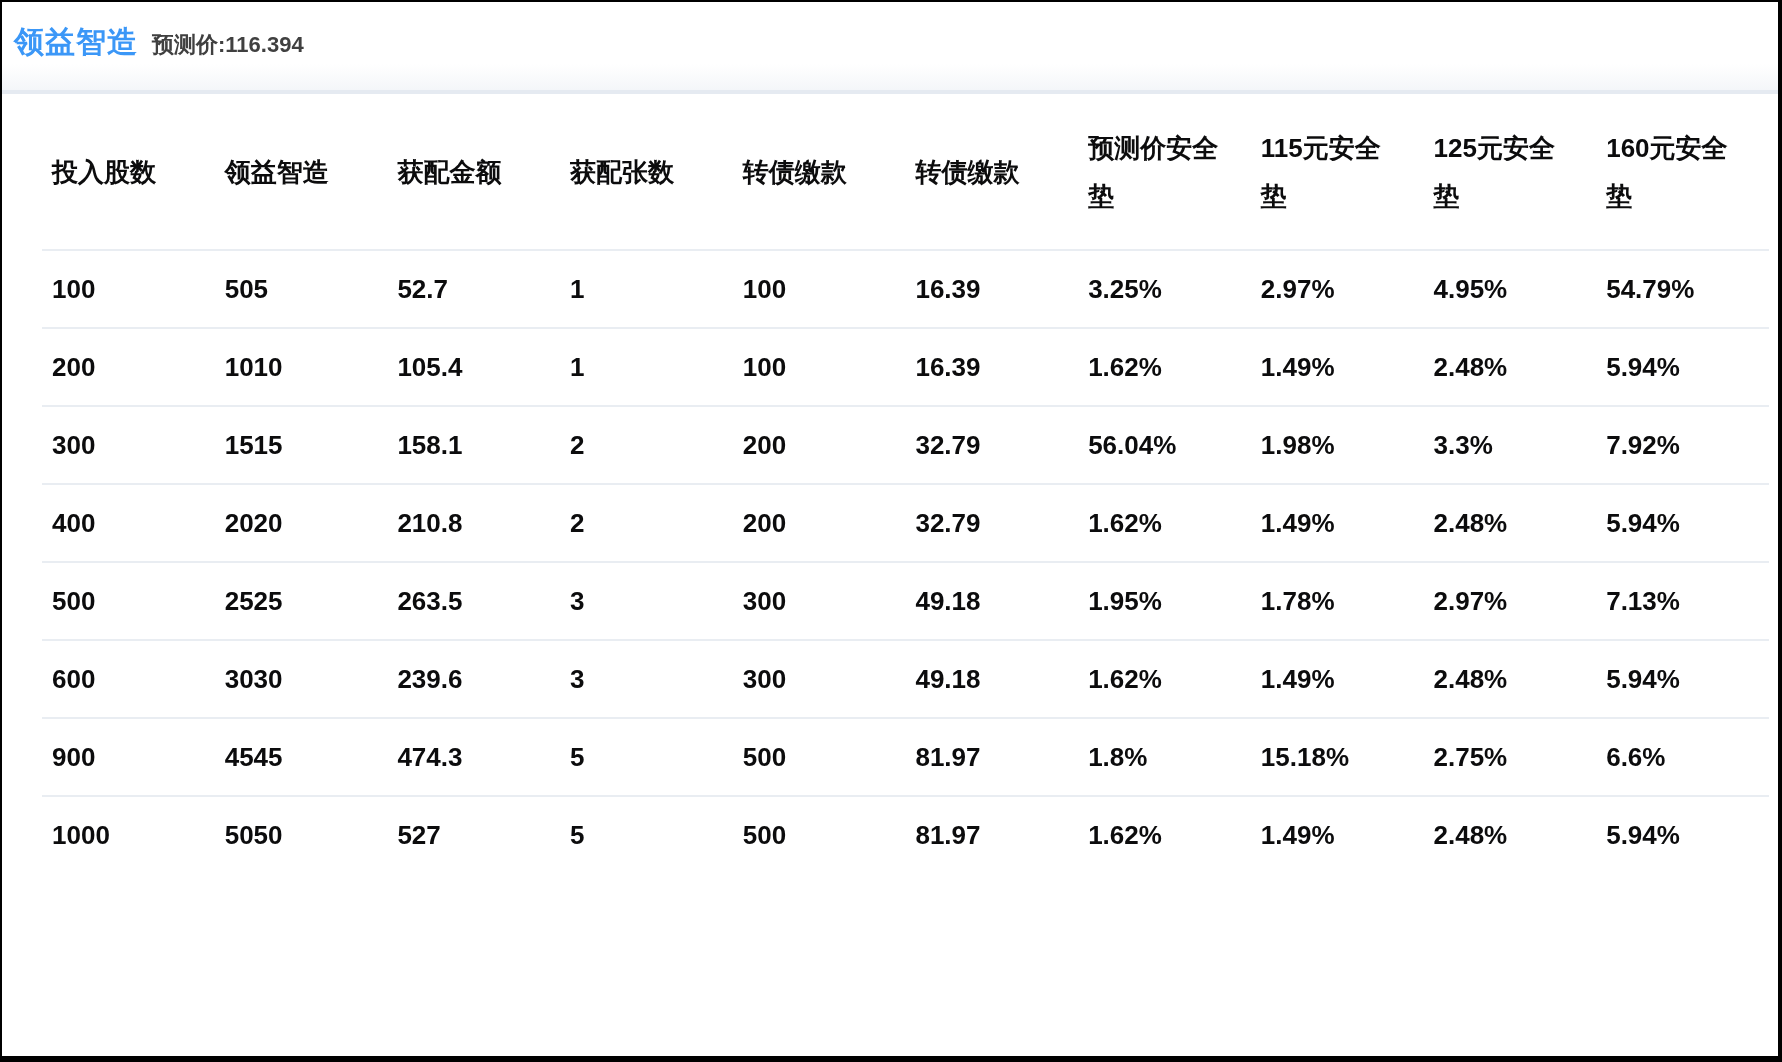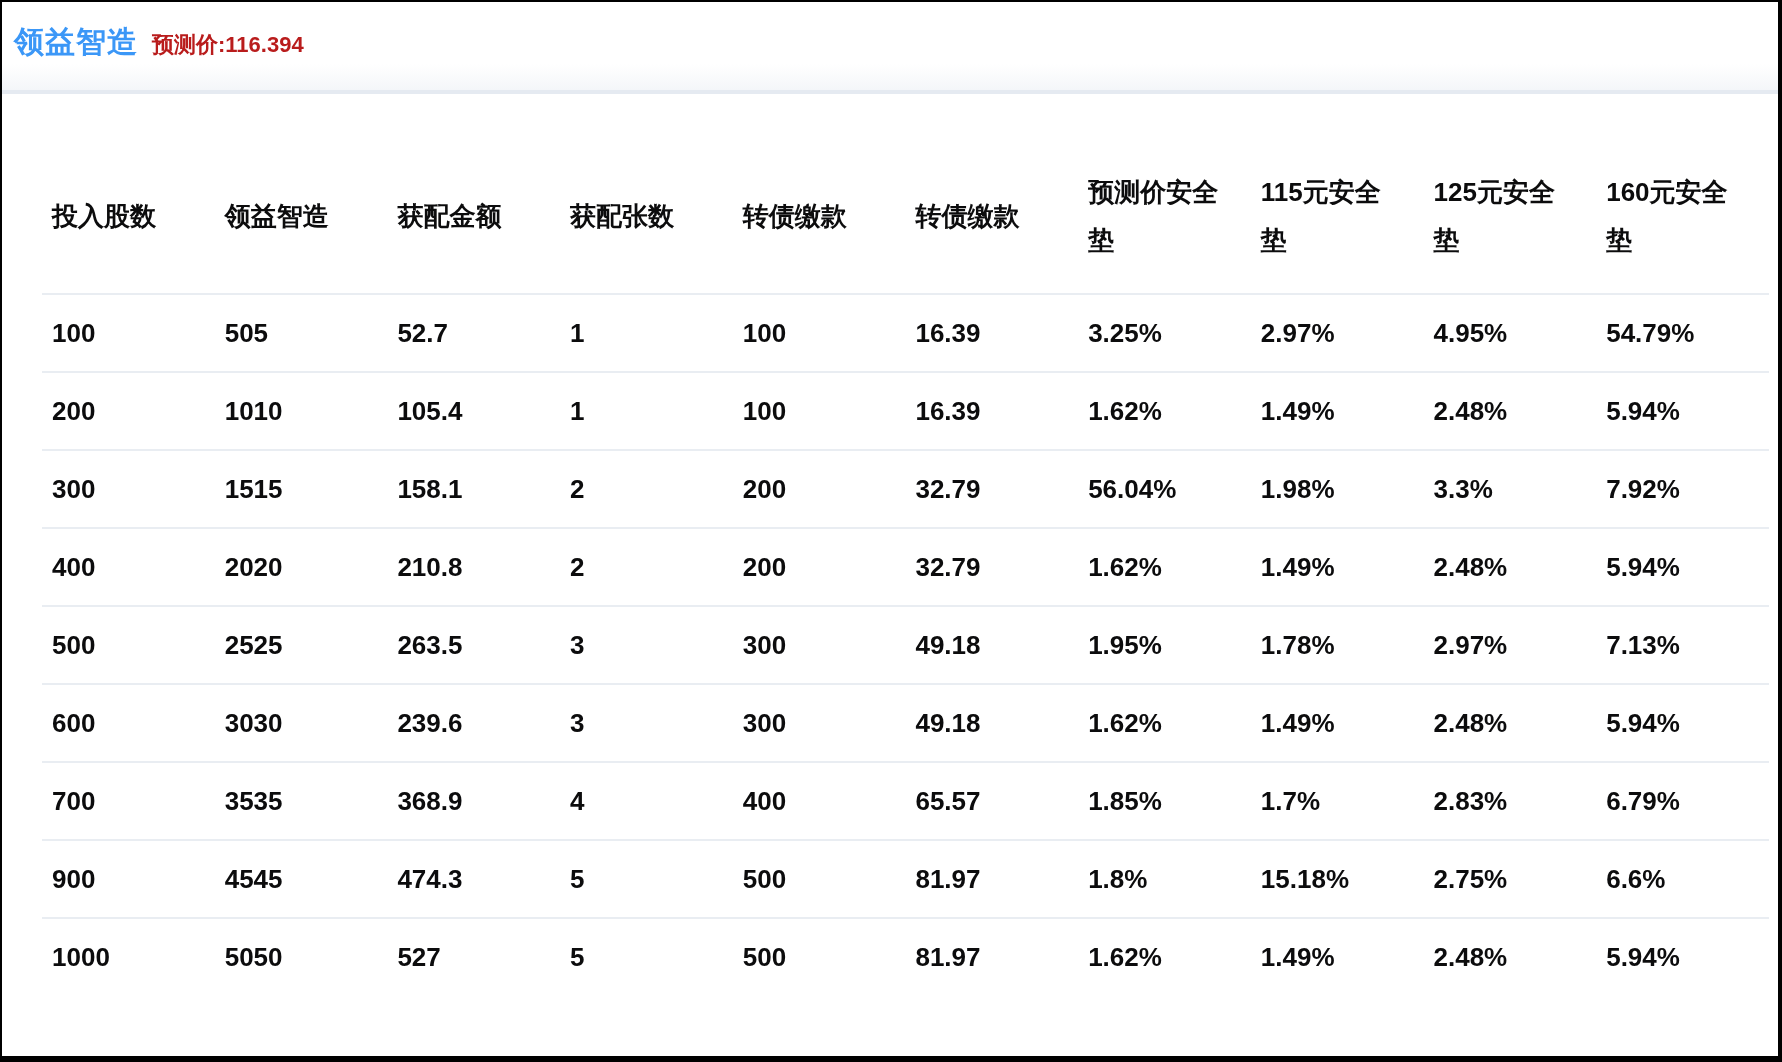--- a/index.html
+++ b/index.html
@@ -39,36 +39,35 @@
   }
   .page-title {
     font-size: 30px;
     font-weight: 700;
     color: #3b97f7;
     letter-spacing: 1px;
   }
   .page-subtitle {
     font-size: 22px;
     font-weight: 700;
-    color: #b91c1c;
+    color: #404040;
   }
   .title-divider {
     height: 26px;
     background: linear-gradient(#ffffff, #f4f6f9);
     border-bottom: 4px solid #e5eaf1;
   }
   
   .table-wrap {
     margin: 0 9px 0 40px;
   }
   table {
     width: 100%;
     border-collapse: collapse;
     table-layout: fixed;
-    margin-top: 44px;
   }
   th, td {
     text-align: left;
     vertical-align: middle;
     padding: 0 14px 0 10px;
     color: #0c0c0d;
     font-weight: 700;
     box-sizing: border-box;
   }
   th {
@@ -212,32 +211,20 @@
             <td>239.6</td>
             <td>3</td>
             <td>300</td>
             <td>49.18</td>
             <td>1.62%</td>
             <td>1.49%</td>
             <td>2.48%</td>
             <td>5.94%</td>
           </tr>
           <tr>
-            <td>700</td>
-            <td>3535</td>
-            <td>368.9</td>
-            <td>4</td>
-            <td>400</td>
-            <td>65.57</td>
-            <td>1.85%</td>
-            <td>1.7%</td>
-            <td>2.83%</td>
-            <td>6.79%</td>
-          </tr>
-          <tr>
             <td>900</td>
             <td>4545</td>
             <td>474.3</td>
             <td>5</td>
             <td>500</td>
             <td>81.97</td>
             <td>1.8%</td>
             <td>15.18%</td>
             <td>2.75%</td>
             <td>6.6%</td>

